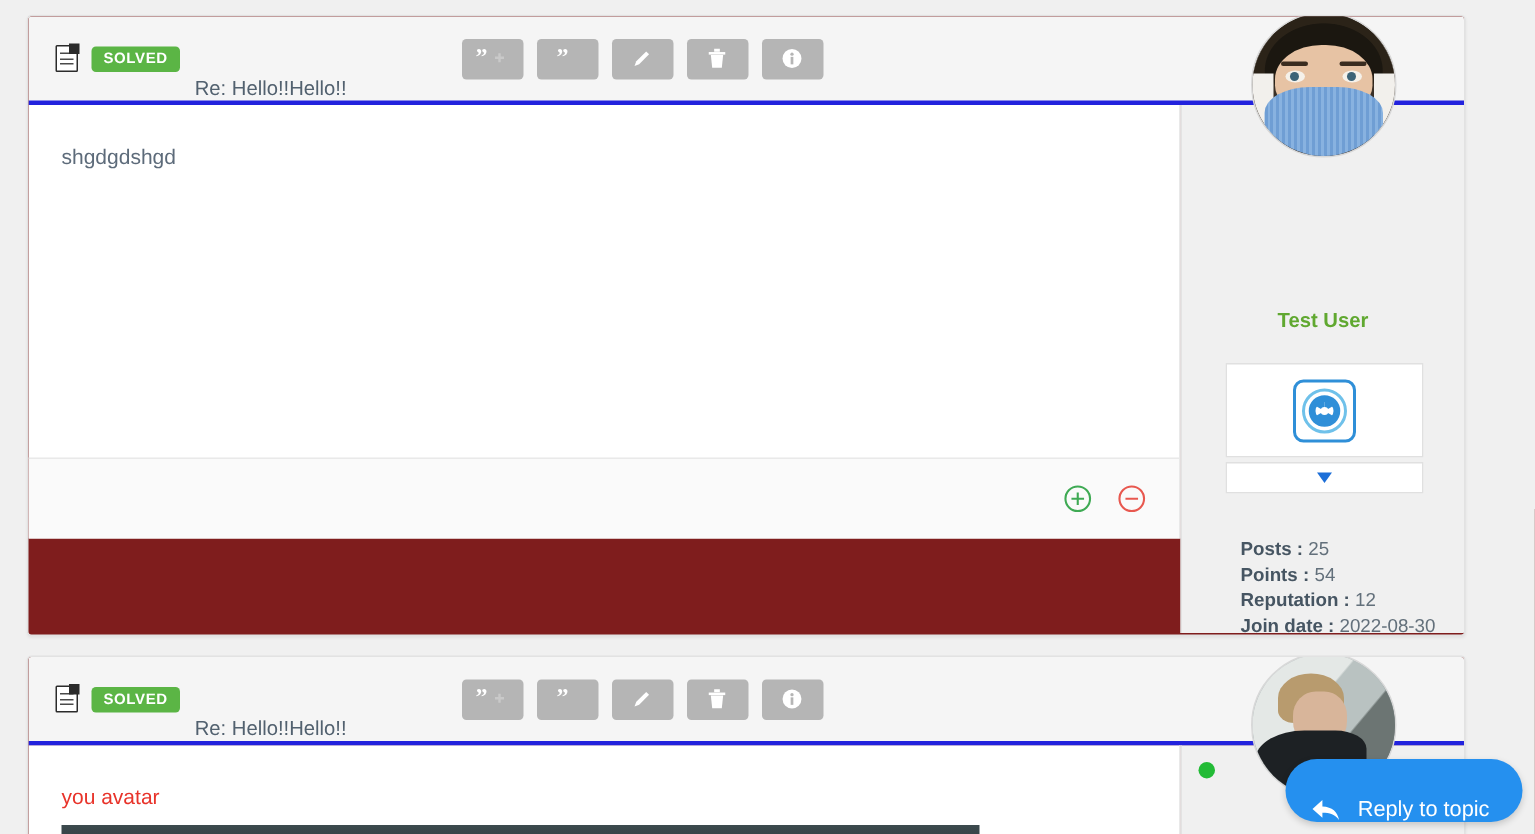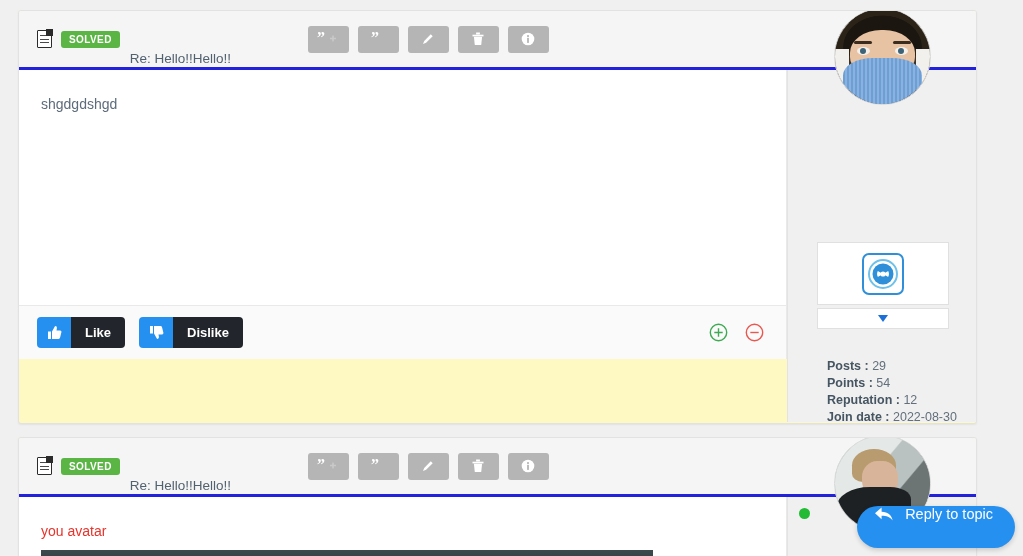--- a/index.html
+++ b/index.html
@@ -17,21 +17,21 @@
     width: 1023px;
     height: 556px;
     background: #f0f0f0;
   }
 
   
   .post-card {
     position: absolute;
     left: 18px;
     width: 959px;
-    background: #fef9c3;
+    background: #7f1d1d;
     border: 1px solid #e2e2e2;
     border-radius: 3px;
     box-shadow: 0 1px 2px rgba(0,0,0,0.06);
     overflow: hidden;
   }
   .post-card.first { top: 10px; height: 414px; }
   .post-card.second { top: 437px; height: 130px; }
 
   
   .post-header {
@@ -320,21 +320,21 @@
     background: #23bb36;
   }
 
   
   .reply-fab {
     position: absolute;
     right: 8px; bottom: 8px;
     height: 42px;
     background: #2590ef;
     border-radius: 21px;
-    display: flex; align-items: flex-start;
+    display: flex; align-items: flex-end;
     padding: 0 22px 0 17px;
     gap: 11px;
     color: #ffffff;
     font-size: 14.5px;
     cursor: pointer;
     z-index: 40;
     box-shadow: 0 2px 5px rgba(0,0,0,0.18);
   }
 </style>
 </head>
@@ -388,40 +388,20 @@
           </svg>
         </div>
       </div>
     </div>
 
     <div class="post-body-wrap">
       <div class="post-main">
         <div class="post-text">shgdgdshgd</div>
 
         <div class="post-footer">
-          <div class="vote-group">
-            <div class="vote-btn">
-              <span class="vote-icon">
-                <svg width="15" height="15" viewBox="0 0 15 15">
-                  <path d="M1 6.6h3v7.3H1z" fill="#ffffff"></path>
-                  <path d="M5 6.6l3.1-5.5c1.3 0 2 .9 1.8 2.1L9.5 5.6h3.6c.9 0 1.5.8 1.3 1.6l-1.3 5.3c-.2.8-.8 1.4-1.6 1.4H5z" fill="#ffffff"></path>
-                </svg>
-              </span>
-              <span class="vote-label">Like</span>
-            </div>
-            <div class="vote-btn">
-              <span class="vote-icon">
-                <svg width="15" height="15" viewBox="0 0 15 15">
-                  <path d="M1 1.1h3v7.3H1z" fill="#ffffff"></path>
-                  <path d="M5 8.4l3.1 5.5c1.3 0 2-.9 1.8-2.1L9.5 9.4h3.6c.9 0 1.5-.8 1.3-1.6l-1.3-5.3c-.2-.8-.8-1.4-1.6-1.4H5z" fill="#ffffff"></path>
-                </svg>
-              </span>
-              <span class="vote-label">Dislike</span>
-            </div>
-          </div>
           <div class="pm-group">
             <span class="circ-btn">
               <svg width="19" height="19" viewBox="0 0 19 19">
                 <circle cx="9.5" cy="9.5" r="8.2" fill="none" stroke="#3faa54" stroke-width="1.4"></circle>
                 <path d="M9.5 5.3v8.4M5.3 9.5h8.4" stroke="#3faa54" stroke-width="1.4"></path>
               </svg>
             </span>
             <span class="circ-btn">
               <svg width="19" height="19" viewBox="0 0 19 19">
                 <circle cx="9.5" cy="9.5" r="8.2" fill="none" stroke="#e8584f" stroke-width="1.4"></circle>
@@ -437,41 +417,42 @@
           <span class="side l"></span>
             <span class="side r"></span>
           <span class="hair"></span>
             <span class="face"></span>
           <span class="brow l"></span>
             <span class="brow r"></span>
           <span class="eye l"></span>
             <span class="eye r"></span>
           <span class="mask"></span>
         </div>
+        <div class="username">Test User</div>
 
         <div class="rank-box">
           <div class="rank-badge">
             <svg width="32" height="32" viewBox="0 0 32 32">
               <circle cx="16" cy="16" r="14" fill="none" stroke="#6fc1ea" stroke-width="2"></circle>
               <circle cx="16" cy="16" r="10.5" fill="#2f8fd8"></circle>
               <circle cx="16" cy="16" r="6" fill="#ffffff"></circle>
               <path d="M16 16 L16 9 A7 7 0 0 1 22.1 12.5 Z" fill="#2f8fd8"></path>
               <path d="M16 16 L22.1 19.5 A7 7 0 0 1 9.9 19.5 Z" fill="#2f8fd8"></path>
               <path d="M16 16 L9.9 12.5 A7 7 0 0 1 16 9 Z" fill="#2f8fd8"></path>
               <circle cx="16" cy="16" r="2.6" fill="#ffffff"></circle>
             </svg>
           </div>
         </div>
 
         <div class="rank-arrow-box">
           <span class="tri-down"></span>
         </div>
 
         <div class="stats">
-          <div><span class="k">Posts :</span> <span class="v">29</span></div>
+          <div><span class="k">Posts :</span> <span class="v">25</span></div>
           <div><span class="k">Points :</span> <span class="v">54</span></div>
           <div><span class="k">Reputation :</span> <span class="v">12</span></div>
           <div><span class="k">Join date :</span> <span class="v">2022-08-30</span></div>
 
         </div>
 
       </div>
     </div>
   </div>
 

